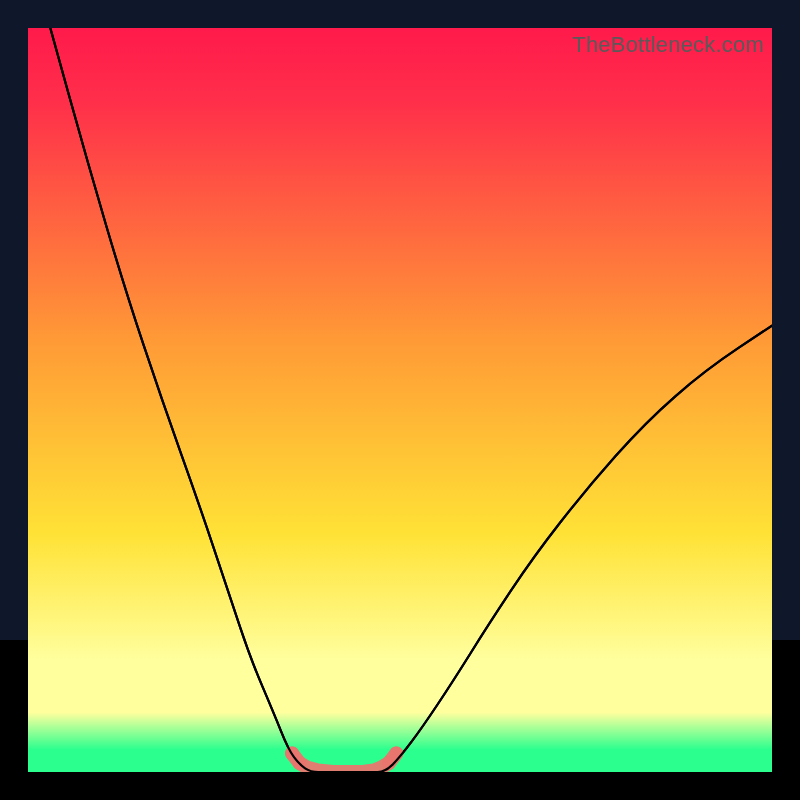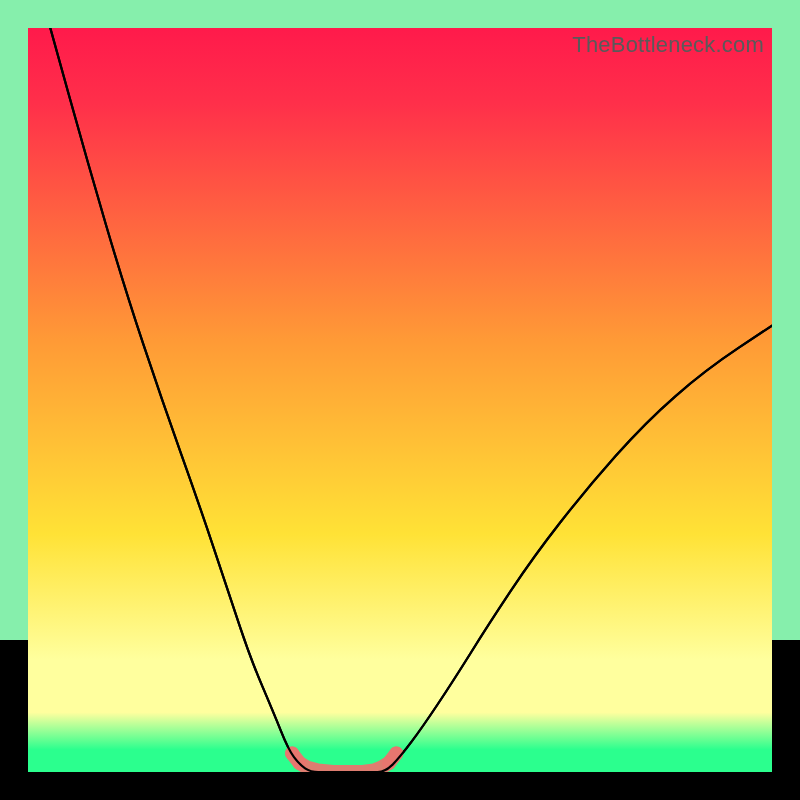--- a/index.html
+++ b/index.html
@@ -8,21 +8,21 @@
     width: 800px;
     height: 800px;
     overflow: hidden;
     background: #000;
     font-family: Arial, Helvetica, sans-serif;
   }
   .frame {
     position: relative;
     width: 800px;
     height: 640px;
-    background: #86efac;
+    background: #0f172a;
   }
   .plot-area {
     position: absolute;
     left: 28px;
     top: 28px;
     width: 744px;
     height: 744px;
     
     background: linear-gradient(
       to bottom,

